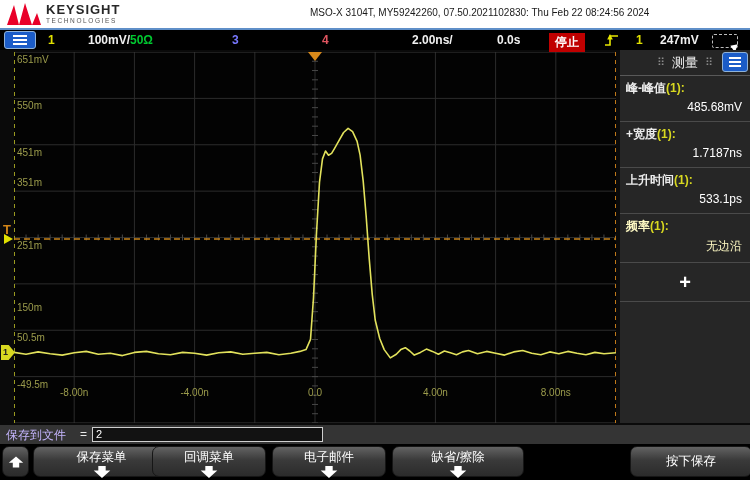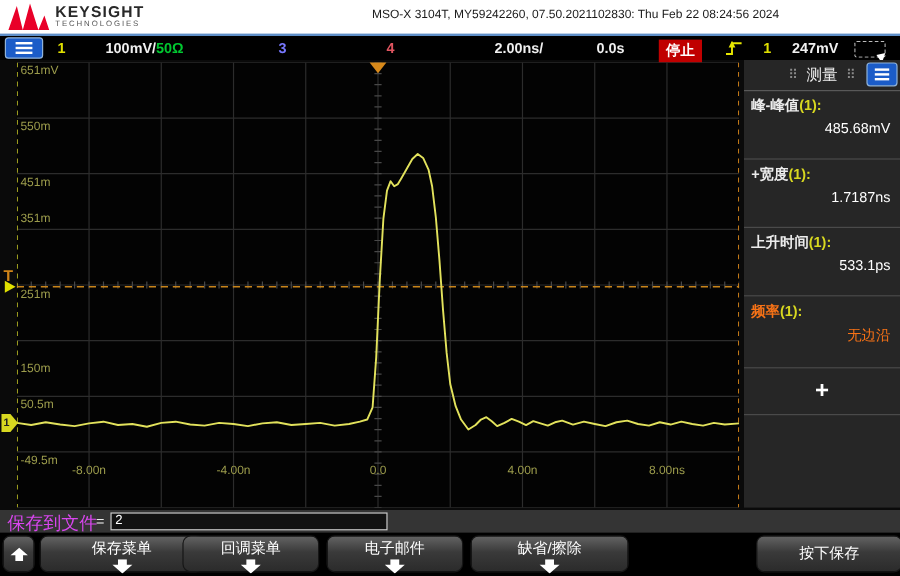--- a/index.html
+++ b/index.html
@@ -48,30 +48,30 @@
   
   #panel{position:absolute;left:620px;top:50px;width:130px;height:373px;background:#262626;}
   .ph{height:25px;border-bottom:1px solid #595959;position:relative;
       display:flex;align-items:center;justify-content:center;}
   .ph .title{color:#f0f0f0;font-size:13px;}
   .grip{color:#8a8a8a;font-size:11px;margin:0 7px;}
   .panel-menu{position:absolute;right:2px;top:2px;width:24px;height:18px;background:#1b5cc8;
               border:1px solid #8fb2d8;border-radius:3px;display:flex;flex-direction:column;
               justify-content:center;align-items:center;gap:2px;cursor:pointer;}
   .panel-menu i{display:block;width:12px;height:2px;background:#fff;}
-  .mrow{border-bottom:1px solid #4a4a4a;padding:4px 0 18px 6px;}
+  .mrow{border-bottom:1px solid #4a4a4a;padding:4px 0 7px 6px;}
   .mlabel{font-size:12px;font-weight:bold;color:#ececec;}
   .idx{color:#d8d820;}
   .mvalue{text-align:right;padding-right:8px;font-size:12px;color:#fff;margin-top:3px;}
-  .freq .mname,.freq .mvalue{color:#f97316;}
+  .freq .mname,.freq .mvalue{color:#fef9c3;}
   .addrow{height:38px;border-bottom:1px solid #4a4a4a;display:flex;align-items:center;justify-content:center;}
   .addbtn{color:#fff;font-size:20px;font-weight:bold;background:none;border:none;cursor:pointer;line-height:1;}
   
   #saverow{position:absolute;left:0;top:425px;width:750px;height:19px;background:#343434;}
-  #saverow .lbl{position:absolute;left:6px;top:2px;font-size:15px;color:#d946ef;}
+  #saverow .lbl{position:absolute;left:6px;top:2px;font-size:12px;color:#c4b5fd;}
   #saverow .eq{position:absolute;left:80px;top:2px;font-size:12px;color:#ececec;}
   #fname{position:absolute;left:92px;top:2px;width:226px;height:12px;background:#121212;
          border:1px solid #cfcfcf;color:#fff;font-size:11px;padding:0 0 1px 3px;
          font-family:"Liberation Sans",sans-serif;}
   
   #menubar{position:absolute;left:0;top:444px;width:750px;height:36px;background:#000;}
   .mbtn{position:absolute;top:2px;height:31px;background:linear-gradient(#636363,#3a3a3a 45%,#2b2b2b);
         border:1px solid #161616;border-radius:7px;color:#fff;text-align:center;
         font-size:12.5px;cursor:pointer;box-sizing:border-box;}
   .mbtn .bl{margin-top:2px;}

